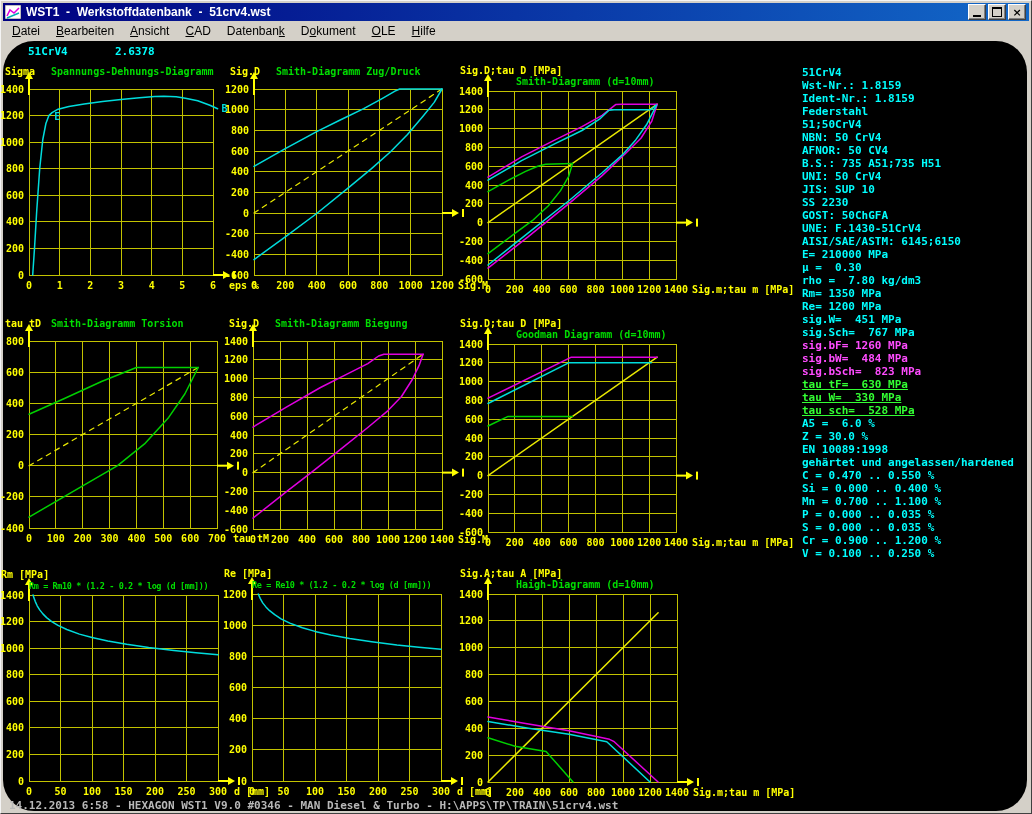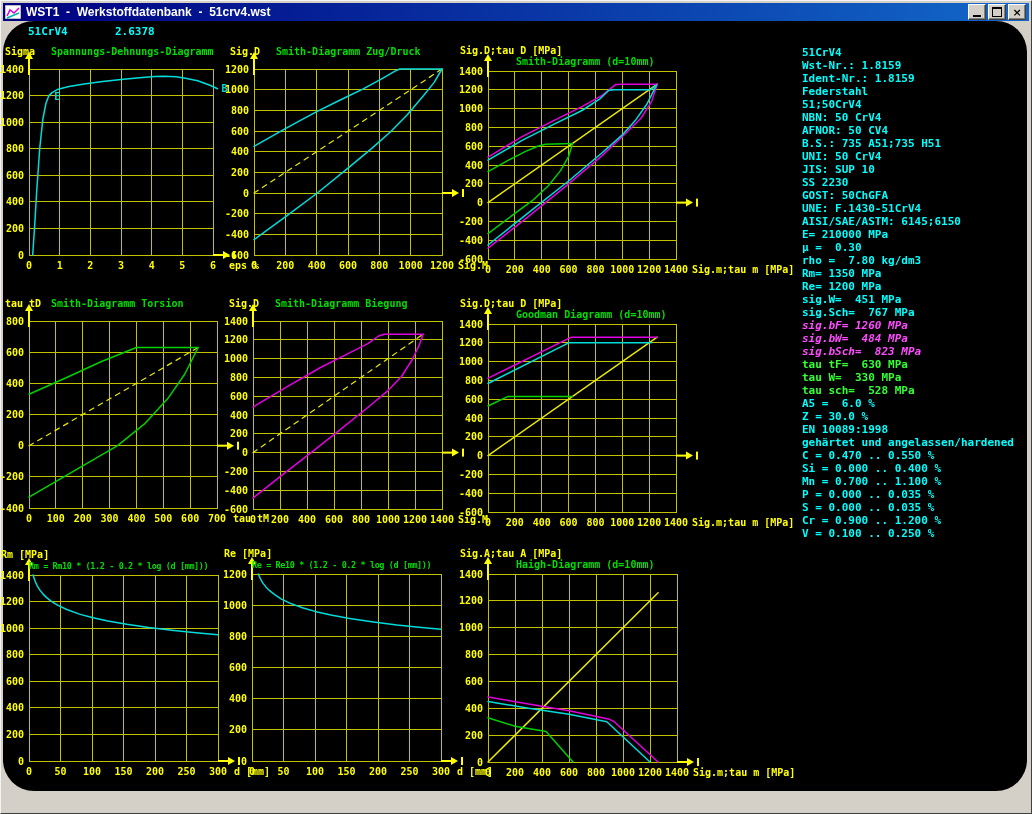--- a/index.html
+++ b/index.html
@@ -18,22 +18,22 @@
   .glyph-max{display:block;width:8px;height:7px;border:1px solid #000;border-top-width:2px;margin-bottom:2px;}
   .glyph-close{display:block;font-size:11px;line-height:12px;margin-bottom:0px;font-family:"DejaVu Sans",sans-serif;}
   .menubar{height:20px;display:flex;align-items:center;font-size:12px;color:#000;padding-left:1px;background:#d4d0c8;}
   .menu-item{padding:2px 8px 3px 8px;white-space:pre;}
   .menu-item u{text-decoration:underline;}
   .client{position:relative;background:#000;width:1024px;height:770px;border-radius:31px;}
   .info-material{position:absolute;left:25px;top:4px;color:#00ffff;font:bold 11px "DejaVu Sans Mono",monospace;white-space:pre;}
   .info-number{position:absolute;left:112px;top:4px;color:#00ffff;font:bold 11px "DejaVu Sans Mono",monospace;white-space:pre;}
   .panel{position:absolute;left:799px;top:25px;font:bold 11px "DejaVu Sans Mono",monospace;line-height:13px;white-space:pre;}
   .panel .cyan{color:#00ffff;}
-  .panel .magenta{color:#ff4cff;font-style:italic;}
-  .panel .green{color:#33ff33;}
+  .panel .magenta{color:#ff4cff;}
+  .panel .green{color:#33ff33;text-decoration:underline;}
   .statusline{position:absolute;left:6px;top:758px;color:#b8b8b8;font:bold 11px "DejaVu Sans Mono",monospace;white-space:pre;}
   .chart{position:absolute;}
   .chart svg{display:block;overflow:visible;}
   .chart text{font-family:"DejaVu Sans Mono",monospace;font-weight:bold;}
   .tick{font-size:10px;fill:#ffff00;}
   .xlab,.ylab{font-size:10px;fill:#ffff00;}
   .ctitle{font-size:10px;fill:#00dd00;}
   .ctitle.small{font-size:8.5px;letter-spacing:-0.4px;}
   .grid{stroke:#c2c200;stroke-width:1;fill:none;}
   .arrowln{stroke:#ffff00;stroke-width:2;}
@@ -64,20 +64,30 @@
           <span class="glyph-min"></span>
         </span>
       <span class="winbtn">
           <span class="glyph-max"></span>
         </span>
       <span class="winbtn">
           <span class="glyph-close">×</span>
         </span>
     </span>
   </div>
+  <div class="menubar" id="menubar">
+      <span class="menu-item"><u>D</u>atei</span>
+      <span class="menu-item"><u>B</u>earbeiten</span>
+      <span class="menu-item"><u>A</u>nsicht</span>
+      <span class="menu-item"><u>C</u>AD</span>
+      <span class="menu-item">Datenban<u>k</u></span>
+      <span class="menu-item">D<u>o</u>kument</span>
+      <span class="menu-item"><u>O</u>LE</span>
+      <span class="menu-item"><u>H</u>ilfe</span>
+    </div>
   <div class="client">
     <span class="info-material">51CrV4</span>
     <span class="info-number">2.6378</span>
     <div id="charts">
         <div class="chart" style="left: -4px; top: 18px;">
           <svg width="324" height="236">
             <line x1="30" y1="30" x2="30" y2="216" class="grid" shape-rendering="crispEdges"></line>
             <text x="30" y="230" class="tick" text-anchor="middle">0</text>
             <line x1="60.666666666666664" y1="30" x2="60.666666666666664" y2="216" class="grid" shape-rendering="crispEdges"></line>
             <text x="60.666666666666664" y="230" class="tick" text-anchor="middle">1</text>
@@ -514,14 +524,15 @@
             <text x="2" y="13" class="ylab">Sig.A;tau A [MPa]</text>
             <text x="58" y="24" class="ctitle">Haigh-Diagramm (d=10mm)</text>
             <polyline points="30.0,218.0 200.1,48.8" class="cv cv-yellow"></polyline>
             <polyline points="30.0,153.0 70.5,160.0 111.0,166.7 151.5,175.3 156.2,177.7 200.1,218.0" class="cv cv-magenta"></polyline>
             <polyline points="30.0,157.4 70.5,164.3 111.0,170.3 148.8,177.7 192.0,218.0" class="cv cv-cyan"></polyline>
             <polyline points="30.0,173.7 57.0,182.3 88.1,187.4 115.0,218.0" class="cv cv-green"></polyline>
           </svg>
         </div>
       </div>
     <div id="panel" class="panel"><div class="cyan">51CrV4</div><div class="cyan">Wst-Nr.: 1.8159</div><div class="cyan">Ident-Nr.: 1.8159</div><div class="cyan">Federstahl</div><div class="cyan">51;50CrV4</div><div class="cyan">NBN: 50 CrV4</div><div class="cyan">AFNOR: 50 CV4</div><div class="cyan">B.S.: 735 A51;735 H51</div><div class="cyan">UNI: 50 CrV4</div><div class="cyan">JIS: SUP 10</div><div class="cyan">SS 2230</div><div class="cyan">GOST: 50ChGFA</div><div class="cyan">UNE: F.1430-51CrV4</div><div class="cyan">AISI/SAE/ASTM: 6145;6150</div><div class="cyan">E= 210000 MPa</div><div class="cyan">µ =  0.30</div><div class="cyan">rho =  7.80 kg/dm3</div><div class="cyan">Rm= 1350 MPa</div><div class="cyan">Re= 1200 MPa</div><div class="cyan">sig.W=  451 MPa</div><div class="cyan">sig.Sch=  767 MPa</div><div class="magenta">sig.bF= 1260 MPa</div><div class="magenta">sig.bW=  484 MPa</div><div class="magenta">sig.bSch=  823 MPa</div><div class="green">tau tF=  630 MPa</div><div class="green">tau W=  330 MPa</div><div class="green">tau sch=  528 MPa</div><div class="cyan">A5 =  6.0 %</div><div class="cyan">Z = 30.0 %</div><div class="cyan">EN 10089:1998</div><div class="cyan">gehärtet und angelassen/hardened</div><div class="cyan">C = 0.470 .. 0.550 %</div><div class="cyan">Si = 0.000 .. 0.400 %</div><div class="cyan">Mn = 0.700 .. 1.100 %</div><div class="cyan">P = 0.000 .. 0.035 %</div><div class="cyan">S = 0.000 .. 0.035 %</div><div class="cyan">Cr = 0.900 .. 1.200 %</div><div class="cyan">V = 0.100 .. 0.250 %</div></div>
+    <div class="statusline">14.12.2013 6:58 - HEXAGON WST1 V9.0 #0346 - MAN Diesel &amp; Turbo - H:\APPS\TP\TRAIN\51crv4.wst</div>
   </div>
 </div>
 
 </body></html>

